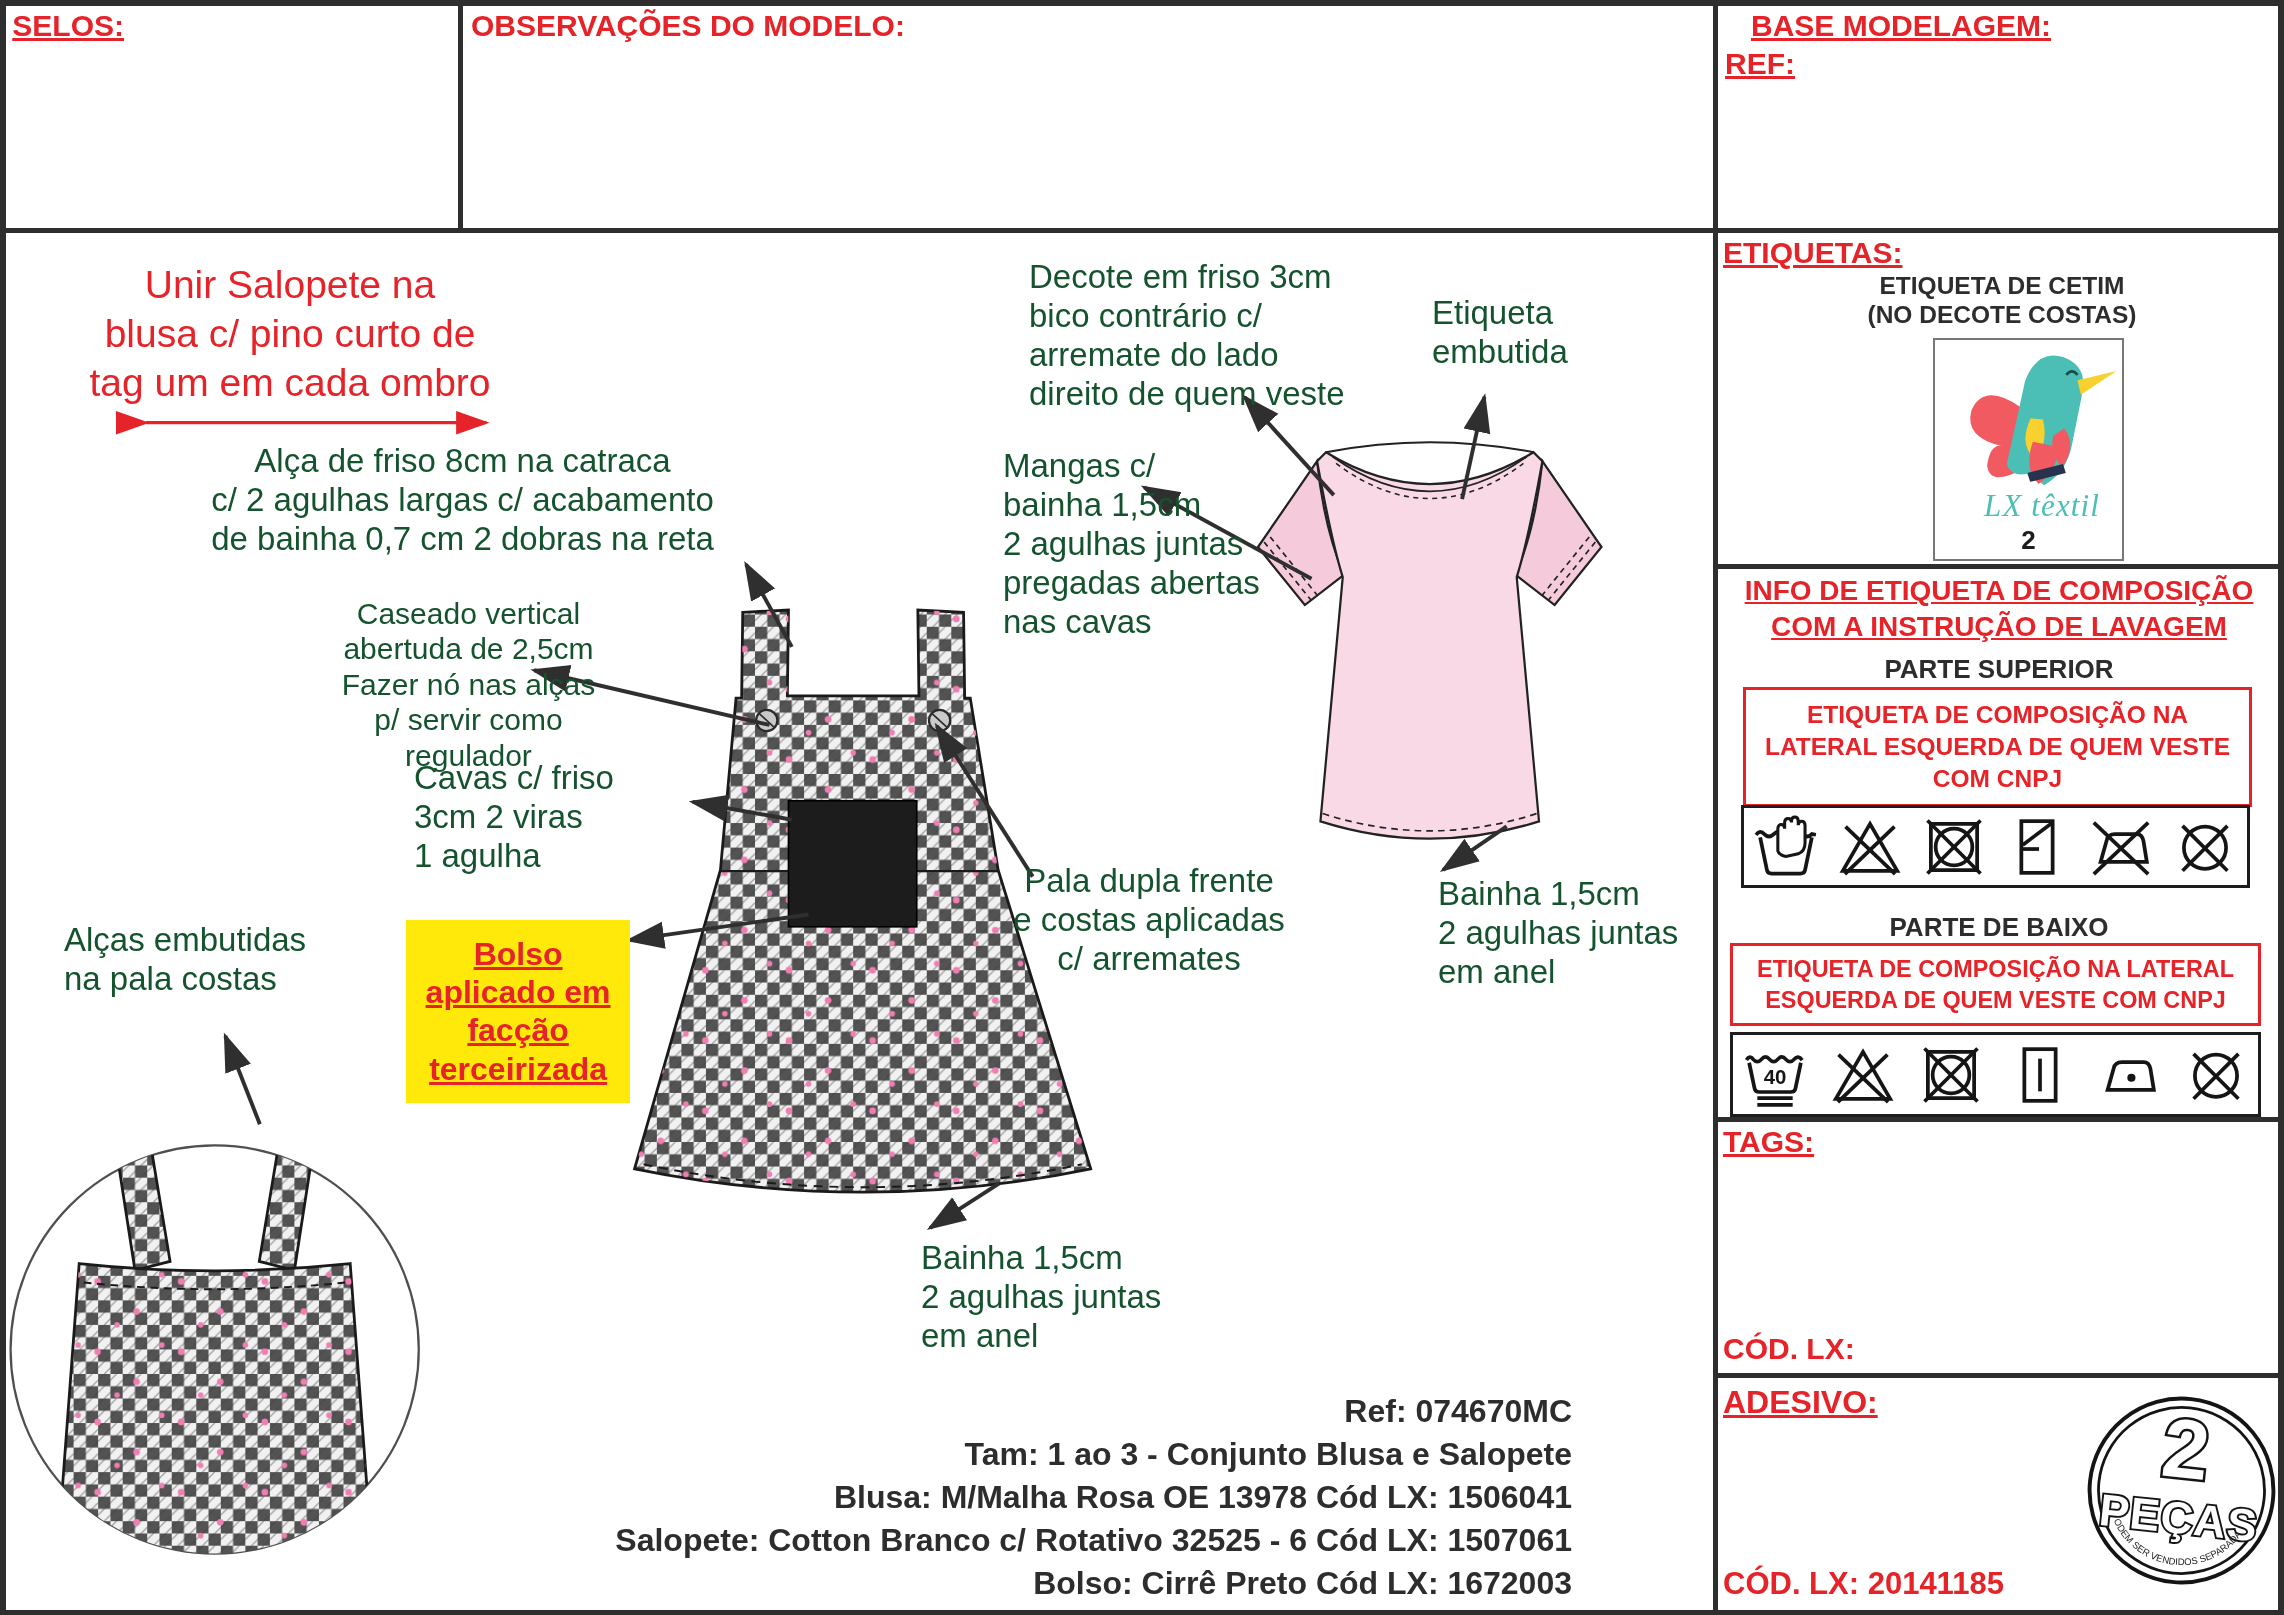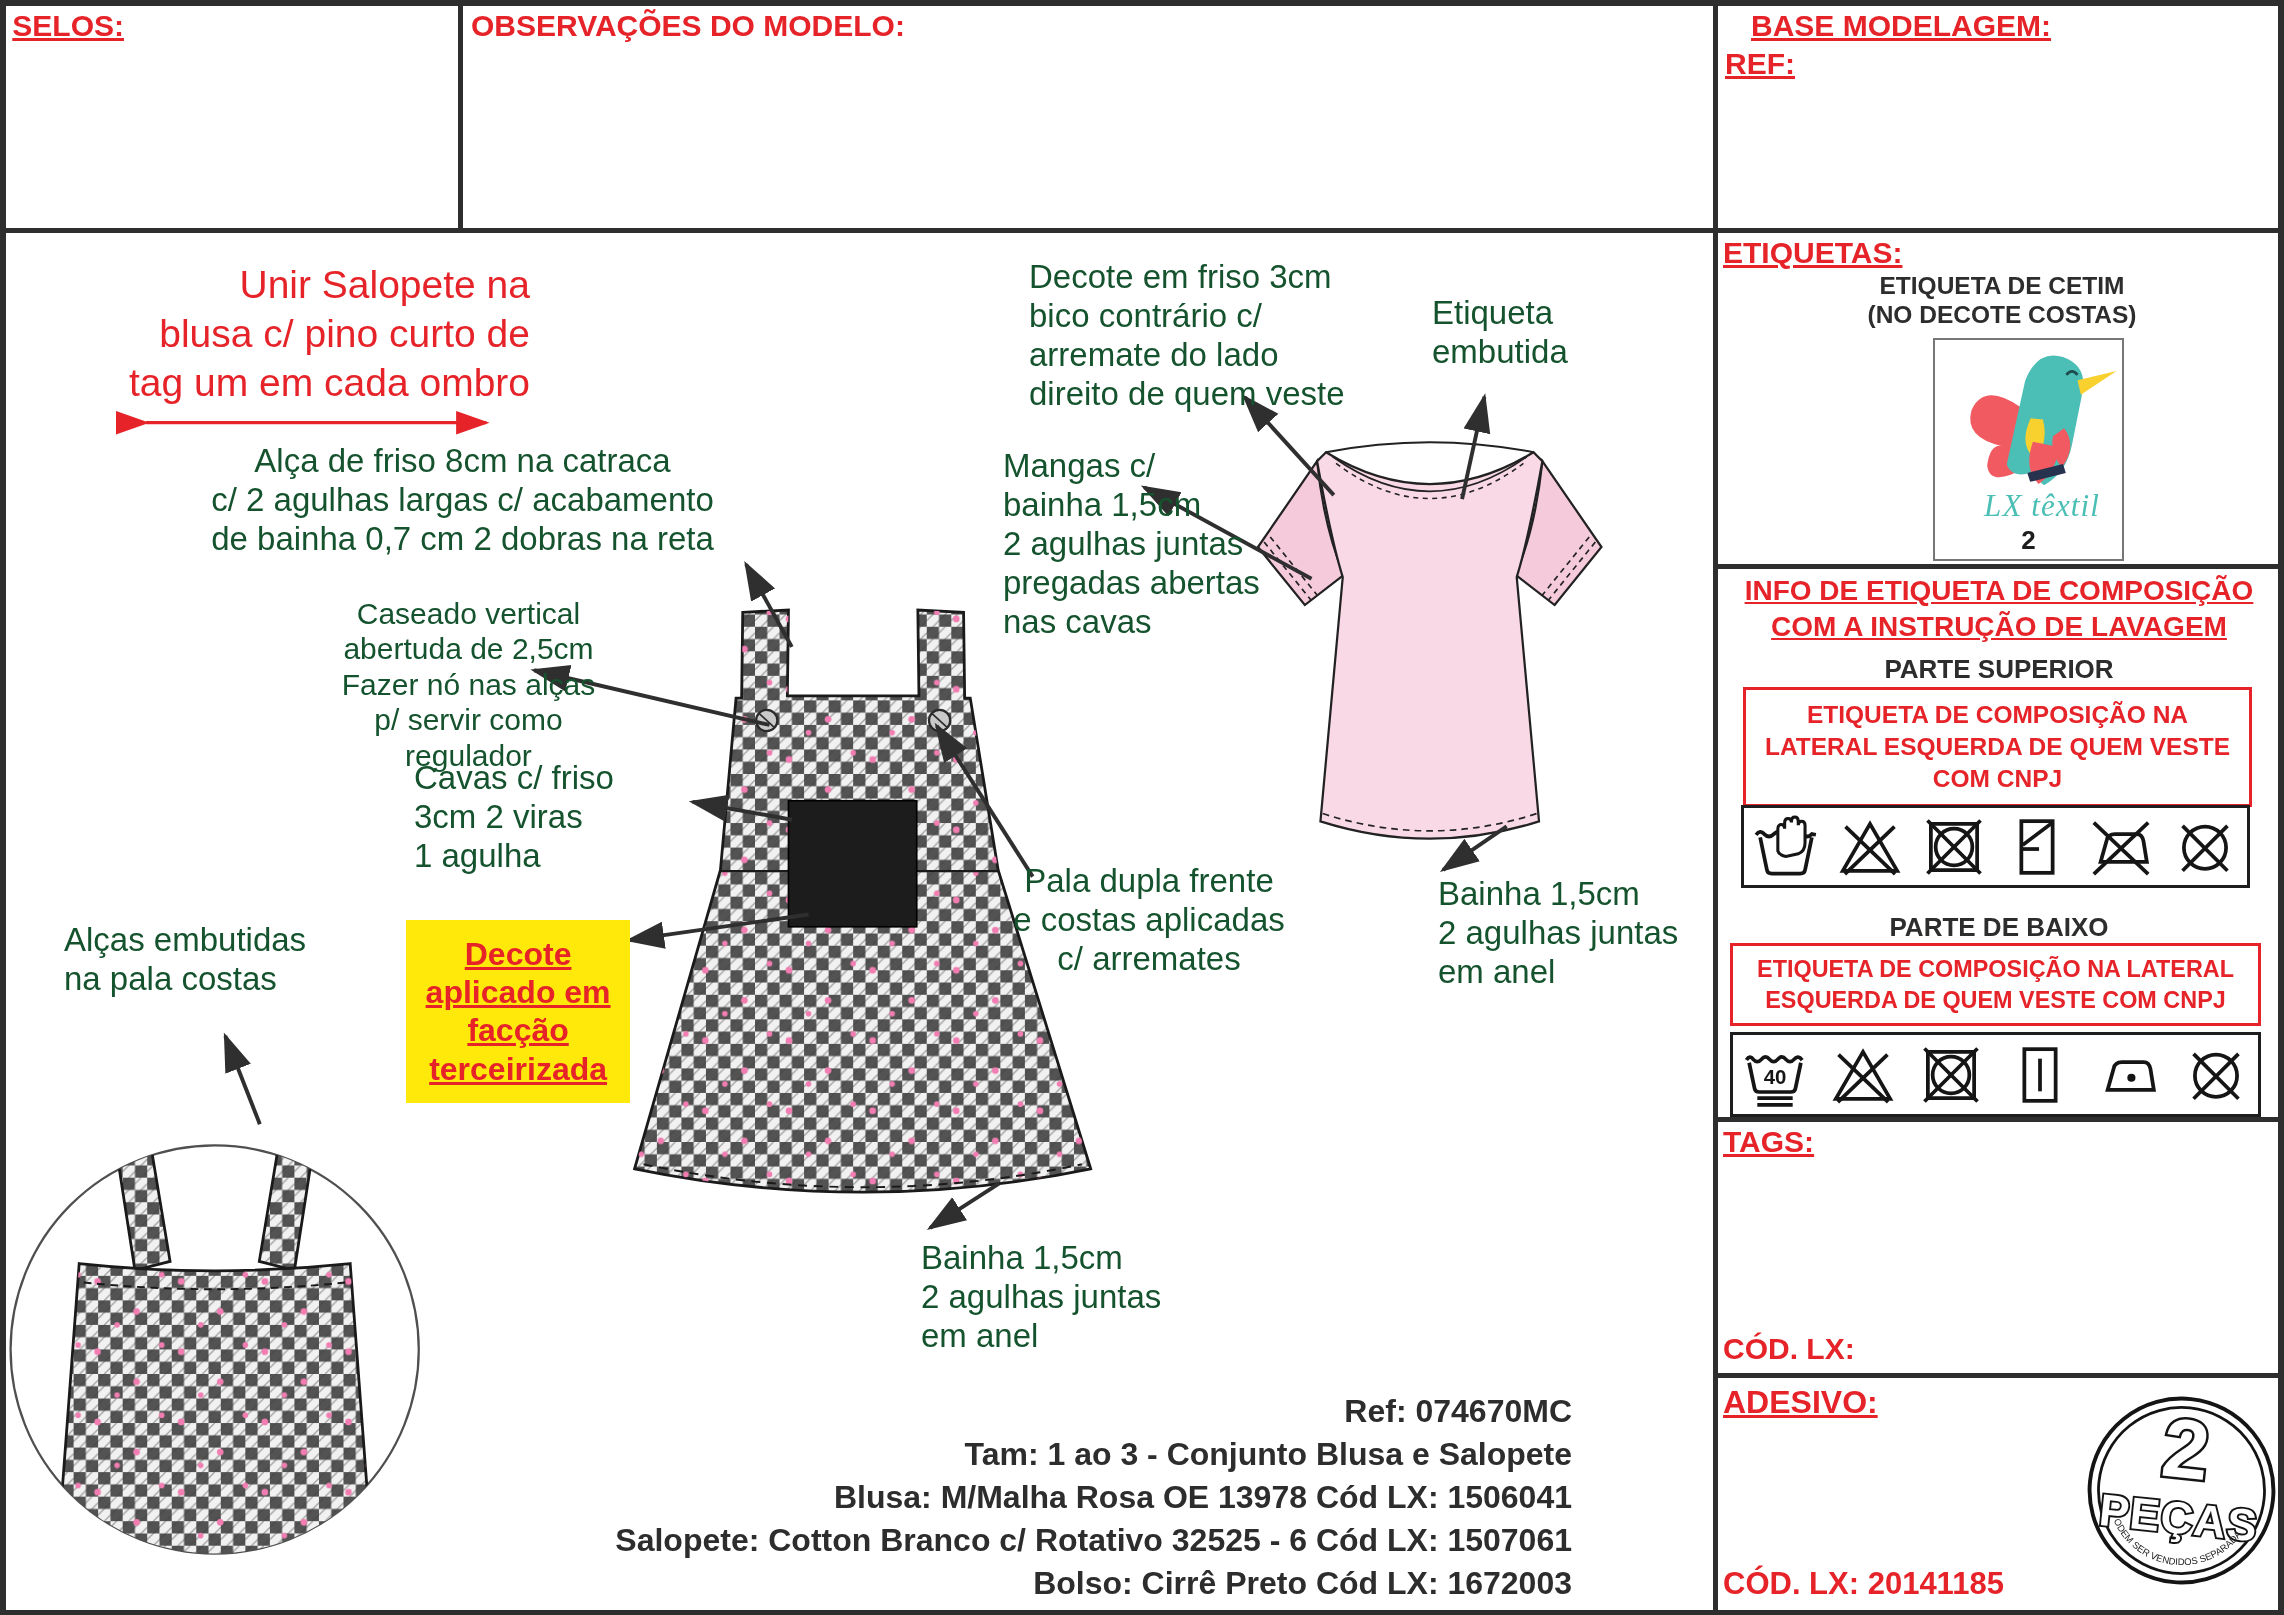--- a/index.html
+++ b/index.html
@@ -4,21 +4,21 @@
 <style>
   html,body{margin:0;padding:0;background:#ffffff;}
   #sheet{position:relative;width:2284px;height:1616px;background:#fff;
          font-family:"Liberation Sans", sans-serif;overflow:hidden;}
   .outer-border{position:absolute;inset:0;border:6.7px solid #2e2e2e;pointer-events:none;z-index:40;}
   .vline,.hline{position:absolute;background:#2e2e2e;z-index:30;}
   .label-red{color:#e52328;font-weight:bold;}
   .u{text-decoration:underline;}
   .abs{position:absolute;}
   .note{color:#14532d;font-size:33px;line-height:1.18;white-space:pre-line;z-index:10;}
-  .note-red{color:#e52328;font-size:39px;line-height:1.25;white-space:pre-line;text-align:right;z-index:10;}
+  .note-red{color:#e52328;font-size:39px;line-height:1.25;white-space:pre-line;text-align:center;z-index:10;}
   .center{text-align:center;}
   .yellow-box{background:#ffe90a;color:#e52328;font-weight:bold;font-size:32px;line-height:1.2;
               text-align:center;white-space:pre-line;text-decoration:underline;padding:14.5px 5.6px;z-index:10;}
   .hdr{font-size:30px;text-align:center;}
   .footer-lines{position:absolute;left:312px;top:1390px;width:1260px;text-align:right;
                 font-weight:bold;color:#2d2d2d;font-size:32px;line-height:1.34;z-index:10;}
   
   .sb-title-black{font-weight:bold;color:#2d2d2d;text-align:center;}
   .red-note-box{border:3.3px solid #e52328;color:#e52328;font-weight:bold;text-align:center;
                 white-space:pre-line;box-sizing:border-box;z-index:10;position:absolute;}
@@ -233,21 +233,21 @@
 e costas aplicadas
 c/ arremates</div>
   <div class="abs note" style="left:1438px;top:875px;width:268px;">Bainha 1,5cm
 2 agulhas juntas
 em anel</div>
   <div class="abs note" style="left:921px;top:1239px;width:268px;">Bainha 1,5cm
 2 agulhas juntas
 em anel</div>
   <div class="abs note" style="left:64px;top:921px;width:268px;">Alças embutidas
 na pala costas</div>
-  <div class="abs yellow-box" style="left:406px;top:920px;width:213px;">Decote
+  <div class="abs yellow-box" style="left:406px;top:920px;width:213px;">Bolso
 aplicado em 
 facção
 terceirizada</div>
 
   <div class="footer-lines">
     <div>Ref: 074670MC</div>
     <div>Tam: 1 ao 3 - Conjunto Blusa e Salopete</div>
     <div>Blusa: M/Malha Rosa OE 13978 Cód LX: 1506041</div>
     <div>Salopete: Cotton Branco c/ Rotativo 32525 - 6 Cód LX: 1507061</div>
     <div>Bolso:  Cirrê Preto Cód LX: 1672003</div>

